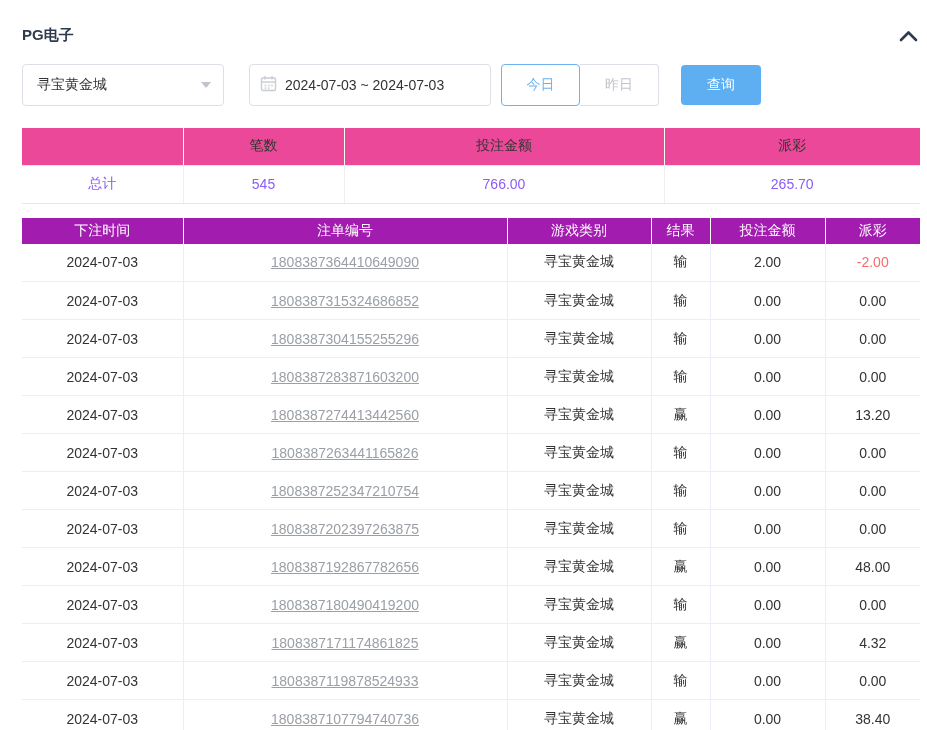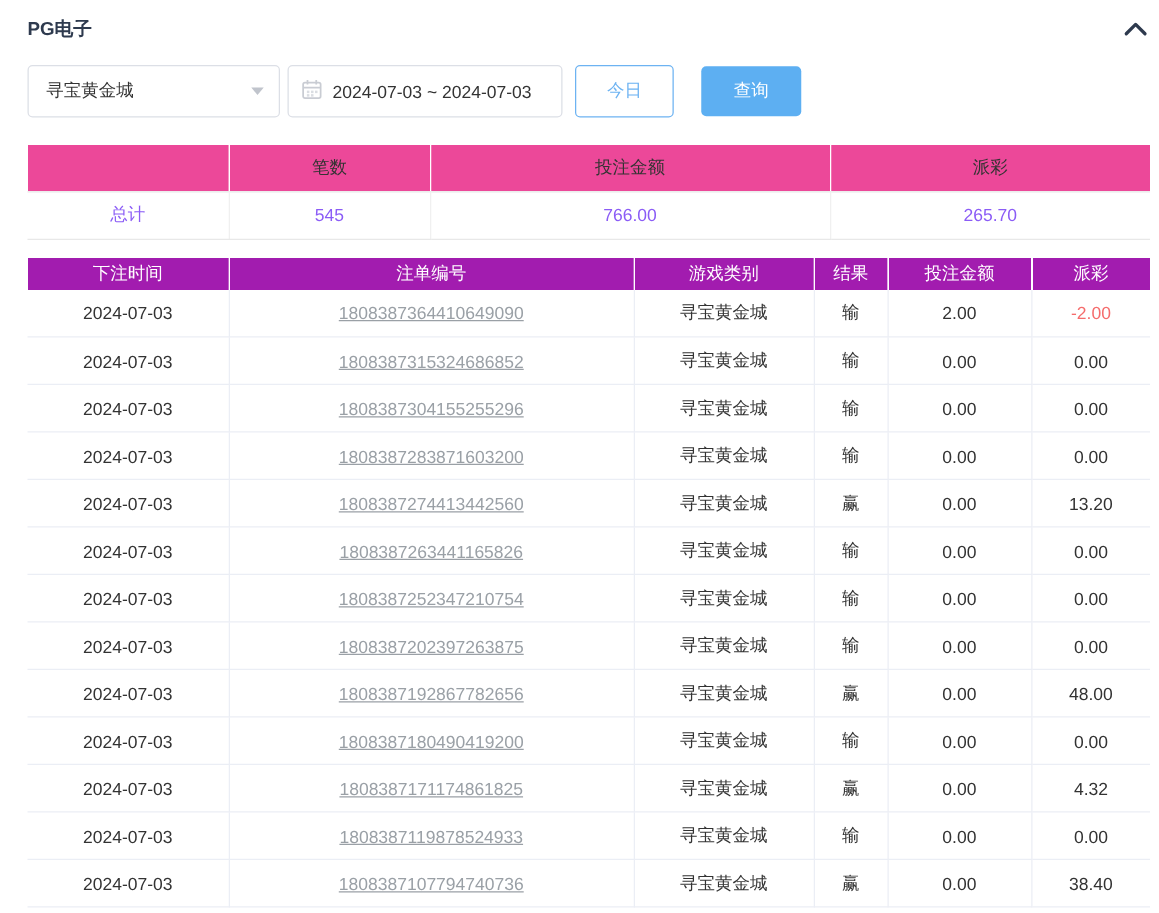--- a/index.html
+++ b/index.html
@@ -6,41 +6,41 @@
   html, body { width: 927px; height: 730px; overflow: hidden; background: #fff; }
   body {
     font-family: "Liberation Sans", "DejaVu Sans", sans-serif;
     color: #333;
     font-size: 14px;
   }
   .panel { width: 898px; margin-left: 22px; }
 
   
   .panel-header {
-    display: flex; justify-content: space-between; align-items: center;
-    padding-top: 14px; margin-bottom: 19px;
+    display: flex; justify-content: space-between; align-items: flex-end;
+    padding-top: 26px; margin-bottom: 19px;
   }
   .panel-title { font-size: 15px; font-weight: bold; color: #2e3a4e; }
   .collapse-btn { cursor: pointer; display: flex; align-items: center; margin-right: 2px; }
 
   
   .controls { display: flex; align-items: center; margin-bottom: 22px; }
   .select-box {
     width: 202px; height: 42px; border: 1px solid #dcdfe6; border-radius: 4px;
     display: flex; align-items: center; justify-content: space-between;
     padding: 0 12px 0 14px; cursor: pointer; background: #fff;
   }
   .select-value { color: #333; }
   .caret-down {
     width: 0; height: 0; border-left: 5px solid transparent;
     border-right: 5px solid transparent; border-top: 6px solid #c0c4cc;
   }
   .date-box {
-    width: 220px; height: 42px; border: 1px solid #dcdfe6; border-radius: 4px;
-    display: flex; align-items: center; margin-left: 6px; padding: 0 10px;
+    width: 242px; height: 42px; border: 1px solid #dcdfe6; border-radius: 4px;
+    display: flex; align-items: center; margin-left: 25px; padding: 0 10px;
     cursor: pointer; background: #fff;
   }
   .date-box svg { margin-right: 8px; flex: none; }
   .date-value { color: #333; white-space: nowrap; }
 
   .btn-group { display: flex; margin-left: 10px; height: 42px; }
   .range-btn {
     width: 79px; height: 42px; background: #fff; font-size: 14px;
     border: 1px solid #dcdfe6; border-left-width: 0; color: #c0c4cc;
     cursor: pointer; font-family: inherit;
@@ -120,20 +120,21 @@
           <rect x="11" y="9.5" width="2" height="2" fill="#dadde2"></rect>
           <rect x="4.5" y="12.3" width="2" height="2" fill="#dadde2"></rect>
           <rect x="7.8" y="12.3" width="2" height="2" fill="#dadde2"></rect>
         </svg>
       </span>
       <span class="date-value">2024-07-03 ~ 2024-07-03</span>
     </div>
 
     <div class="btn-group">
       <button class="range-btn active">今日</button>
+      <button class="range-btn">昨日</button>
     </div>
 
     <button class="query-btn">查询</button>
   </div>
 
   <table class="summary-table">
     <colgroup>
         <col style="width:161px">
         <col style="width:161px">
         <col style="width:320px">

